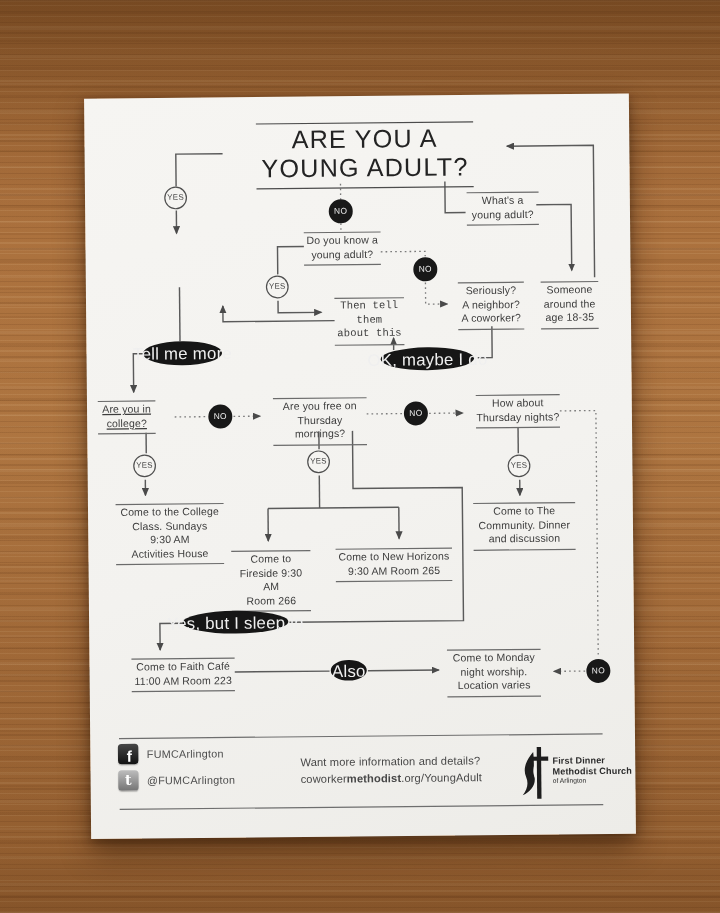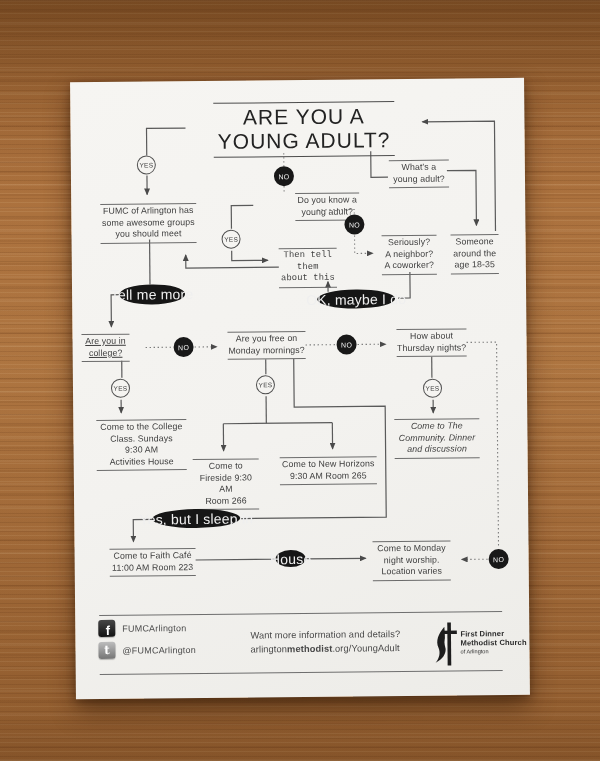--- a/index.html
+++ b/index.html
@@ -117,46 +117,43 @@
     </svg>
 
     <div class="abs title" style="left:143px;top:22px;width:181px;">ARE YOU A
 YOUNG ADULT?</div>
 
     <div class="abs box" style="left:318px;top:81px;width:60px;">What's a
 young adult?</div>
     <div class="abs box" style="left:379px;top:156px;width:48px;">Someone
 around the
 age 18-35</div>
-    <div class="abs box" style="left:182px;top:113px;width:64px;margin-left:42px;">Do you know a
+    <div class="abs box" style="left:182px;top:113px;width:64px;">Do you know a
 young adult?</div>
     <div class="abs box" style="left:207px;top:168px;width:58px;font-family:Liberation Mono, monospace;">Then tell them
 about this</div>
     <div class="abs box" style="left:310px;top:156px;width:55px;">Seriously?
 A neighbor?
 A coworker?</div>
-    <div class="abs box" style="left:29px;top:122px;width:96px;">FUMC of Arlington has
-some awesome groups
-you should meet</div>
     <div class="abs box" style="left:9px;top:252px;width:48px;text-decoration:underline;">Are you in
 college?</div>
     <div class="abs box" style="left:155px;top:251px;width:78px;">Are you free on
-Monday mornings?</div>
+Thursday mornings?</div>
     <div class="abs box" style="left:324px;top:250px;width:70px;">How about
 Thursday nights?</div>
     <div class="abs box" style="left:23px;top:338px;width:90px;">Come to the College
 Class. Sundays
 9:30 AM
 Activities House</div>
     <div class="abs box" style="left:119px;top:378px;width:66px;">Come to
 Fireside 9:30 AM
 Room 266</div>
     <div class="abs box" style="left:206px;top:377px;width:97px;">Come to New Horizons
 9:30 AM Room 265</div>
-    <div class="abs box" style="left:321px;top:340px;width:85px;font-style:italic;">Come to The
+    <div class="abs box" style="left:321px;top:340px;width:85px;">Come to The
 Community. Dinner
 and discussion</div>
     <div class="abs box" style="left:35px;top:467px;width:86px;">Come to Faith Café
 11:00 AM Room 223</div>
     <div class="abs box" style="left:298px;top:462px;width:78px;">Come to Monday
 night worship.
 Location varies</div>
 
     <div class="abs yes" style="left:66px;top:74px;">YES</div>
     <div class="abs yes" style="left:150px;top:149px;">YES</div>
@@ -166,37 +163,37 @@
 
     <div class="abs no" style="left:203px;top:86px;">NO</div>
     <div class="abs no" style="left:273px;top:135px;">NO</div>
     <div class="abs no" style="left:101px;top:256px;">NO</div>
     <div class="abs no" style="left:264px;top:255px;">NO</div>
     <div class="abs no" style="left:414px;top:471px;">NO</div>
 
     <div class="abs bubble" style="left:47px;top:203px;width:66px;height:20px;">Tell me more</div>
     <div class="abs bubble" style="left:245px;top:210px;width:78px;height:19px;">OK, maybe I do</div>
     <div class="abs bubble" style="left:78px;top:428px;width:88px;height:19px;">Yes, but I sleep in</div>
-    <div class="abs bubble" style="left:201px;top:470px;width:30px;height:17px;">House</div>
+    <div class="abs bubble" style="left:201px;top:470px;width:30px;height:17px;">Also</div>
 
     <div class="abs rule" style="left:24px;top:533px;width:403px;"></div>
 
     <div class="abs sq-icon fb" style="left:23px;top:538px;">
       <span>f</span>
     </div>
     <div class="abs handle" style="left:47px;top:542px;">FUMCArlington</div>
 
     <div class="abs sq-icon tw" style="left:23px;top:560px;">
       <span>t</span>
     </div>
     <div class="abs handle" style="left:47px;top:564px;">@FUMCArlington</div>
 
     <div class="abs info" style="left:175px;top:549px;">
       <div>Want more information and details?</div>
-      <div><span>arlington</span><b>methodist</b><span>.org/YoungAdult</span></div>
+      <div><span>coworker</span><b>methodist</b><span>.org/YoungAdult</span></div>
     </div>
 
     <svg class="abs" style="left:357px;top:543px;" width="26" height="46" viewBox="0 0 26 46" xmlns="http://www.w3.org/2000/svg">
       <rect x="15" y="1" width="3.6" height="43" fill="#1d1d1d"></rect>
       <rect x="10" y="9" width="14.5" height="3.4" fill="#1d1d1d"></rect>
       <path d="M12,5 C6,12 3,19 6,26 C8,31 7,36 3,41 C10,38 14,32 13,26 C12,20 13,12 12,5 Z" fill="#1d1d1d"></path>
       <path d="M13.5,14 C11.5,19 11.5,23 13.5,27 C14.5,24 14.5,17 13.5,14 Z" fill="#f4f3f0"></path>
     </svg>
     <div class="abs" style="left:385px;top:551px;">
       <div class="church-name">First Dinner</div>

